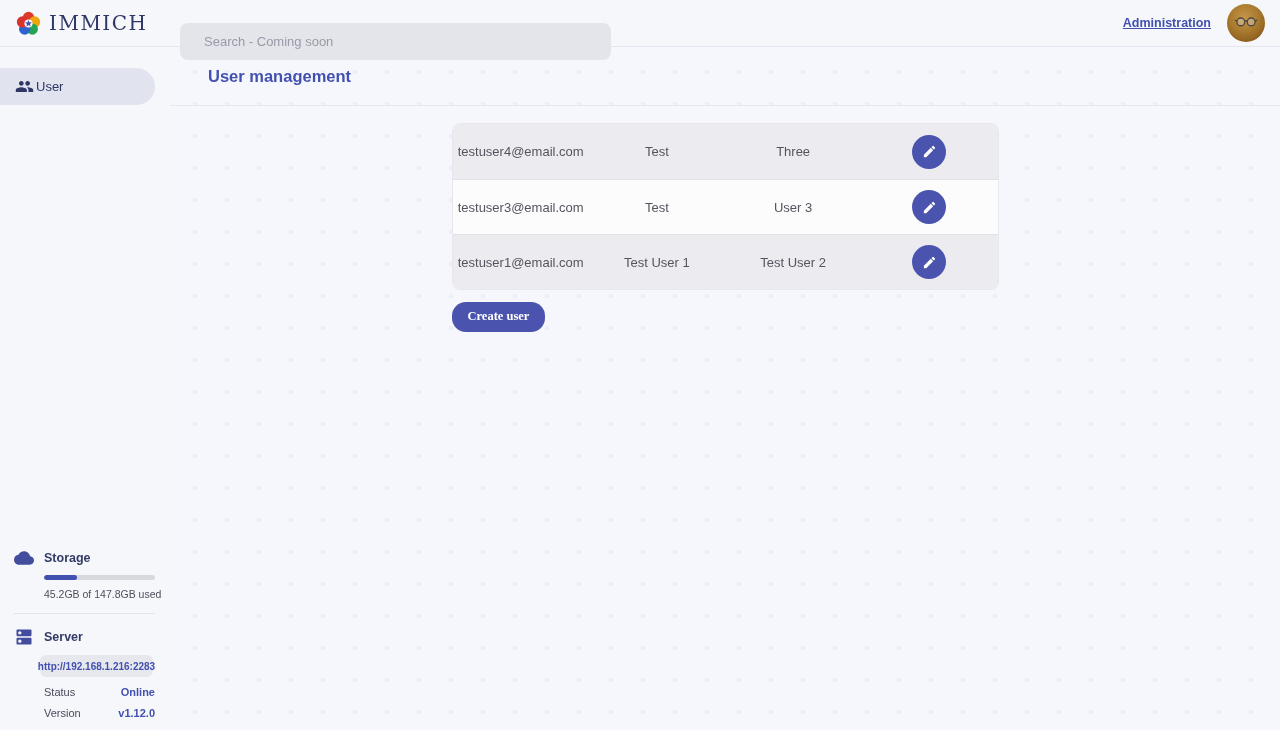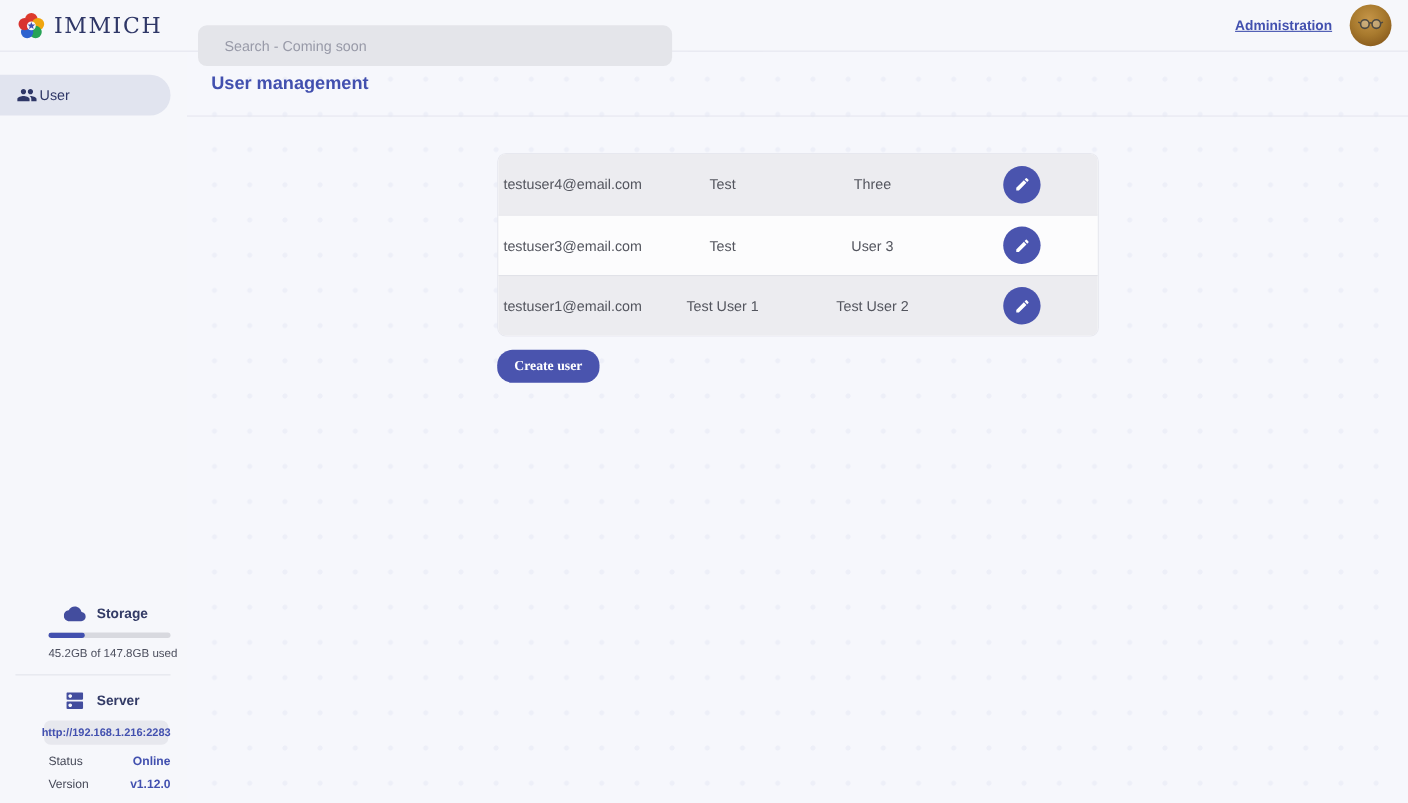--- a/index.html
+++ b/index.html
@@ -45,22 +45,22 @@
     background: #f6f7fb; z-index: 10;
   }
   .nav-item {
     margin-top: 21px; width: 155px; height: 37px;
     border-radius: 0 19px 19px 0; background: #e1e4ef;
     display: flex; align-items: center; gap: 2px; padding-left: 15px;
     cursor: pointer; color: #2f3767; font-size: 13px; font-weight: 500;
   }
   .sidebar-footer { position: absolute; left: 0; bottom: 11px; width: 170px; }
   .foot-head {
-    display: flex; align-items: center; gap: 10px; padding-left: 32px;
-    color: #333b66; font-size: 12.5px; font-weight: 700; margin-left: 26px;
+    display: flex; align-items: center; gap: 10px; padding-left: 14px;
+    color: #333b66; font-size: 12.5px; font-weight: 700;
   }
   .progress-track {
     margin: 7px 0 0 44px; width: 111px; height: 5px;
     background: #d8d9df; border-radius: 3px; overflow: hidden;
   }
   .progress-fill { height: 100%; background: #4250af; border-radius: 3px; }
   .usage-text { margin: 8px 0 0 44px; font-size: 10.5px; color: #4c4f5e; }
   .foot-divider { border: none; border-top: 1px solid #e3e4ec; margin: 13px 15px 13px 14px; }
   .url-pill {
     margin: 8px 0 0 40px; width: 113px; height: 22px;
@@ -80,31 +80,31 @@
     position: fixed; left: 170px; top: 47px; right: 0; bottom: 0;
     background-color: #f6f7fc;
     background-image: radial-gradient(circle, #edeff8 2px, transparent 2.6px);
     background-size: 32px 32px; background-position: 9px 9px;
     overflow: auto;
   }
   .page-header {
     height: 59px; border-bottom: 1px solid #e5e6ef;
     display: flex; align-items: center; padding-left: 22px;
   }
-  .page-title { margin: 0; font-size: 16.5px; font-weight: 600; color: #4250af; }
+  .page-title { margin: 16px; font-size: 16.5px; font-weight: 600; color: #4250af; }
   .content { width: 547px; margin: 0 auto; padding-top: 11px; }
   .section-label { font-size: 11.5px; color: #5c5f6e; letter-spacing: 0.4px; margin-bottom: 14px; }
 
   .thead {
     height: 31px; background: #fdfdfe; border: 1px solid #e7e8ef; border-radius: 8px;
     display: flex; align-items: center;
   }
   .th { flex: 1; text-align: center; font-size: 13px; font-weight: 500; color: #4250af; }
   .tbody {
-    margin-top: 22px; border: 1px solid #e7e8ef; border-radius: 8px;
+    margin-top: 6px; border: 1px solid #e7e8ef; border-radius: 8px;
     overflow: hidden; background: #fcfcfd;
   }
   .trow { height: 55px; display: flex; align-items: center; }
   .trow + .trow { border-top: 1px solid #e1e2e8; }
   .trow.alt { background: #ececf0; }
   .td { flex: 1; text-align: center; font-size: 13px; color: #53555e; }
   .edit-btn {
     width: 34px; height: 34px; border-radius: 50%; border: none;
     background: #4a54ae; margin: 0 auto; cursor: pointer;
     display: flex; align-items: center; justify-content: center;

